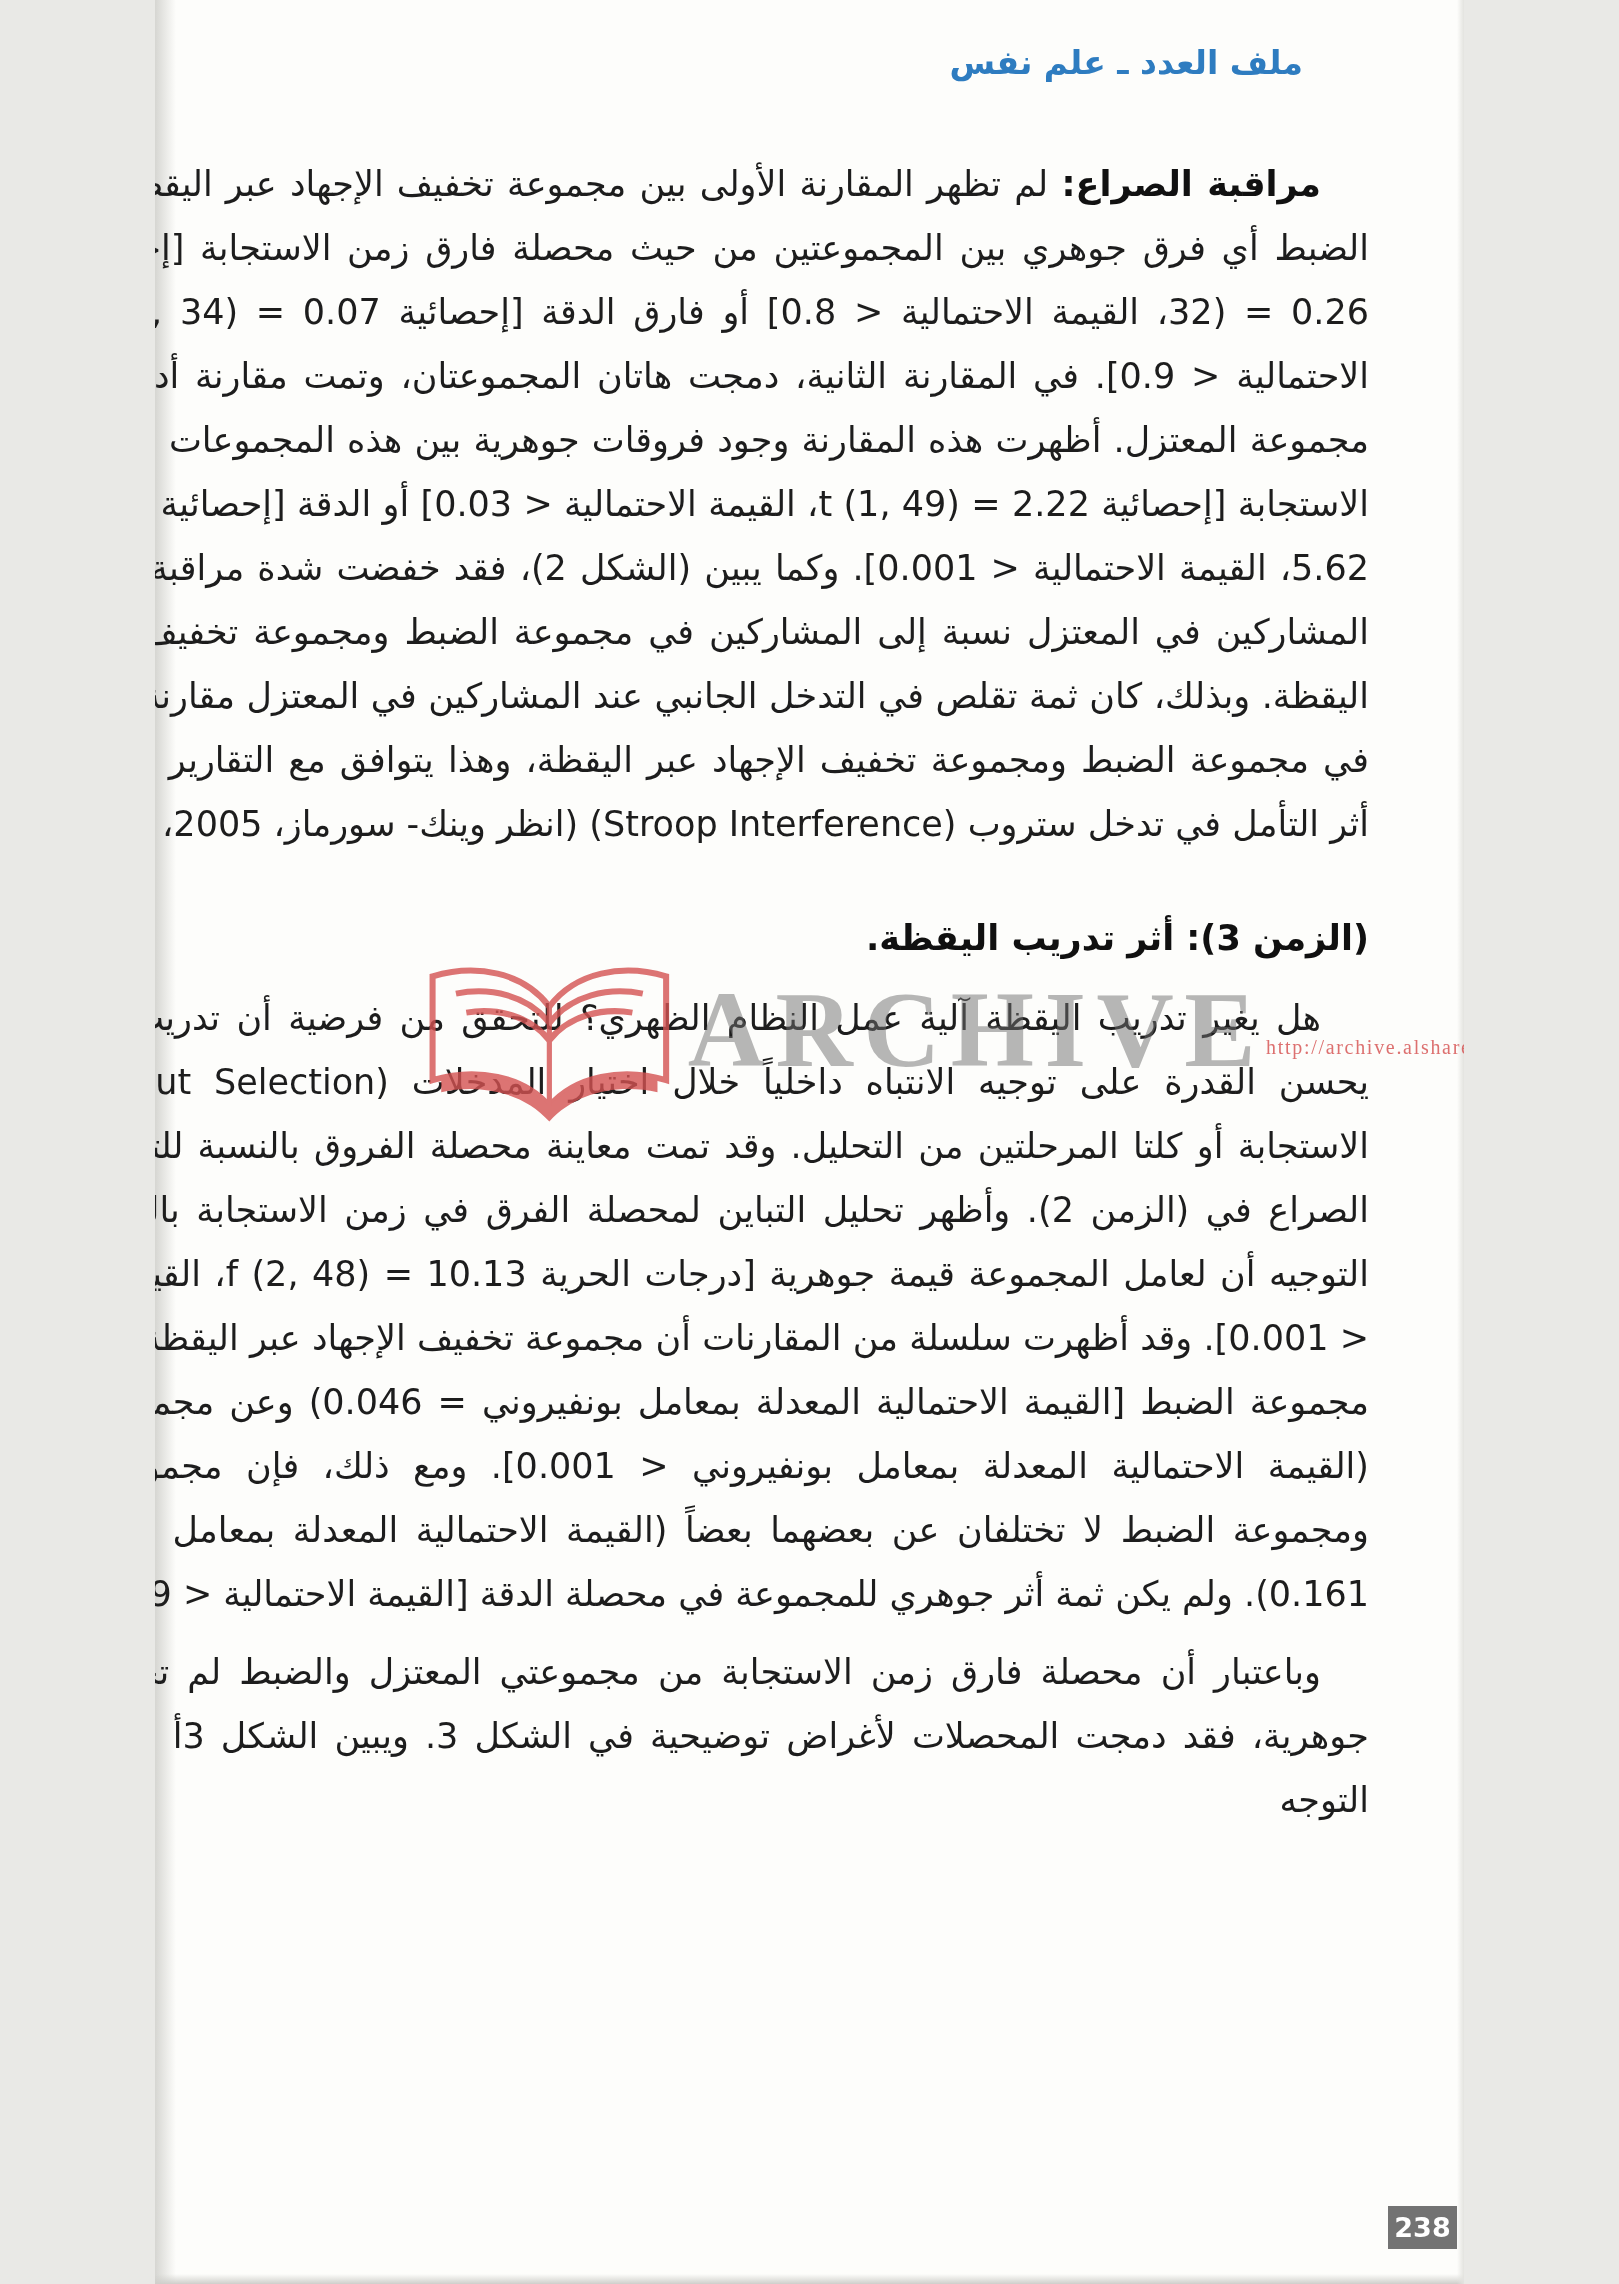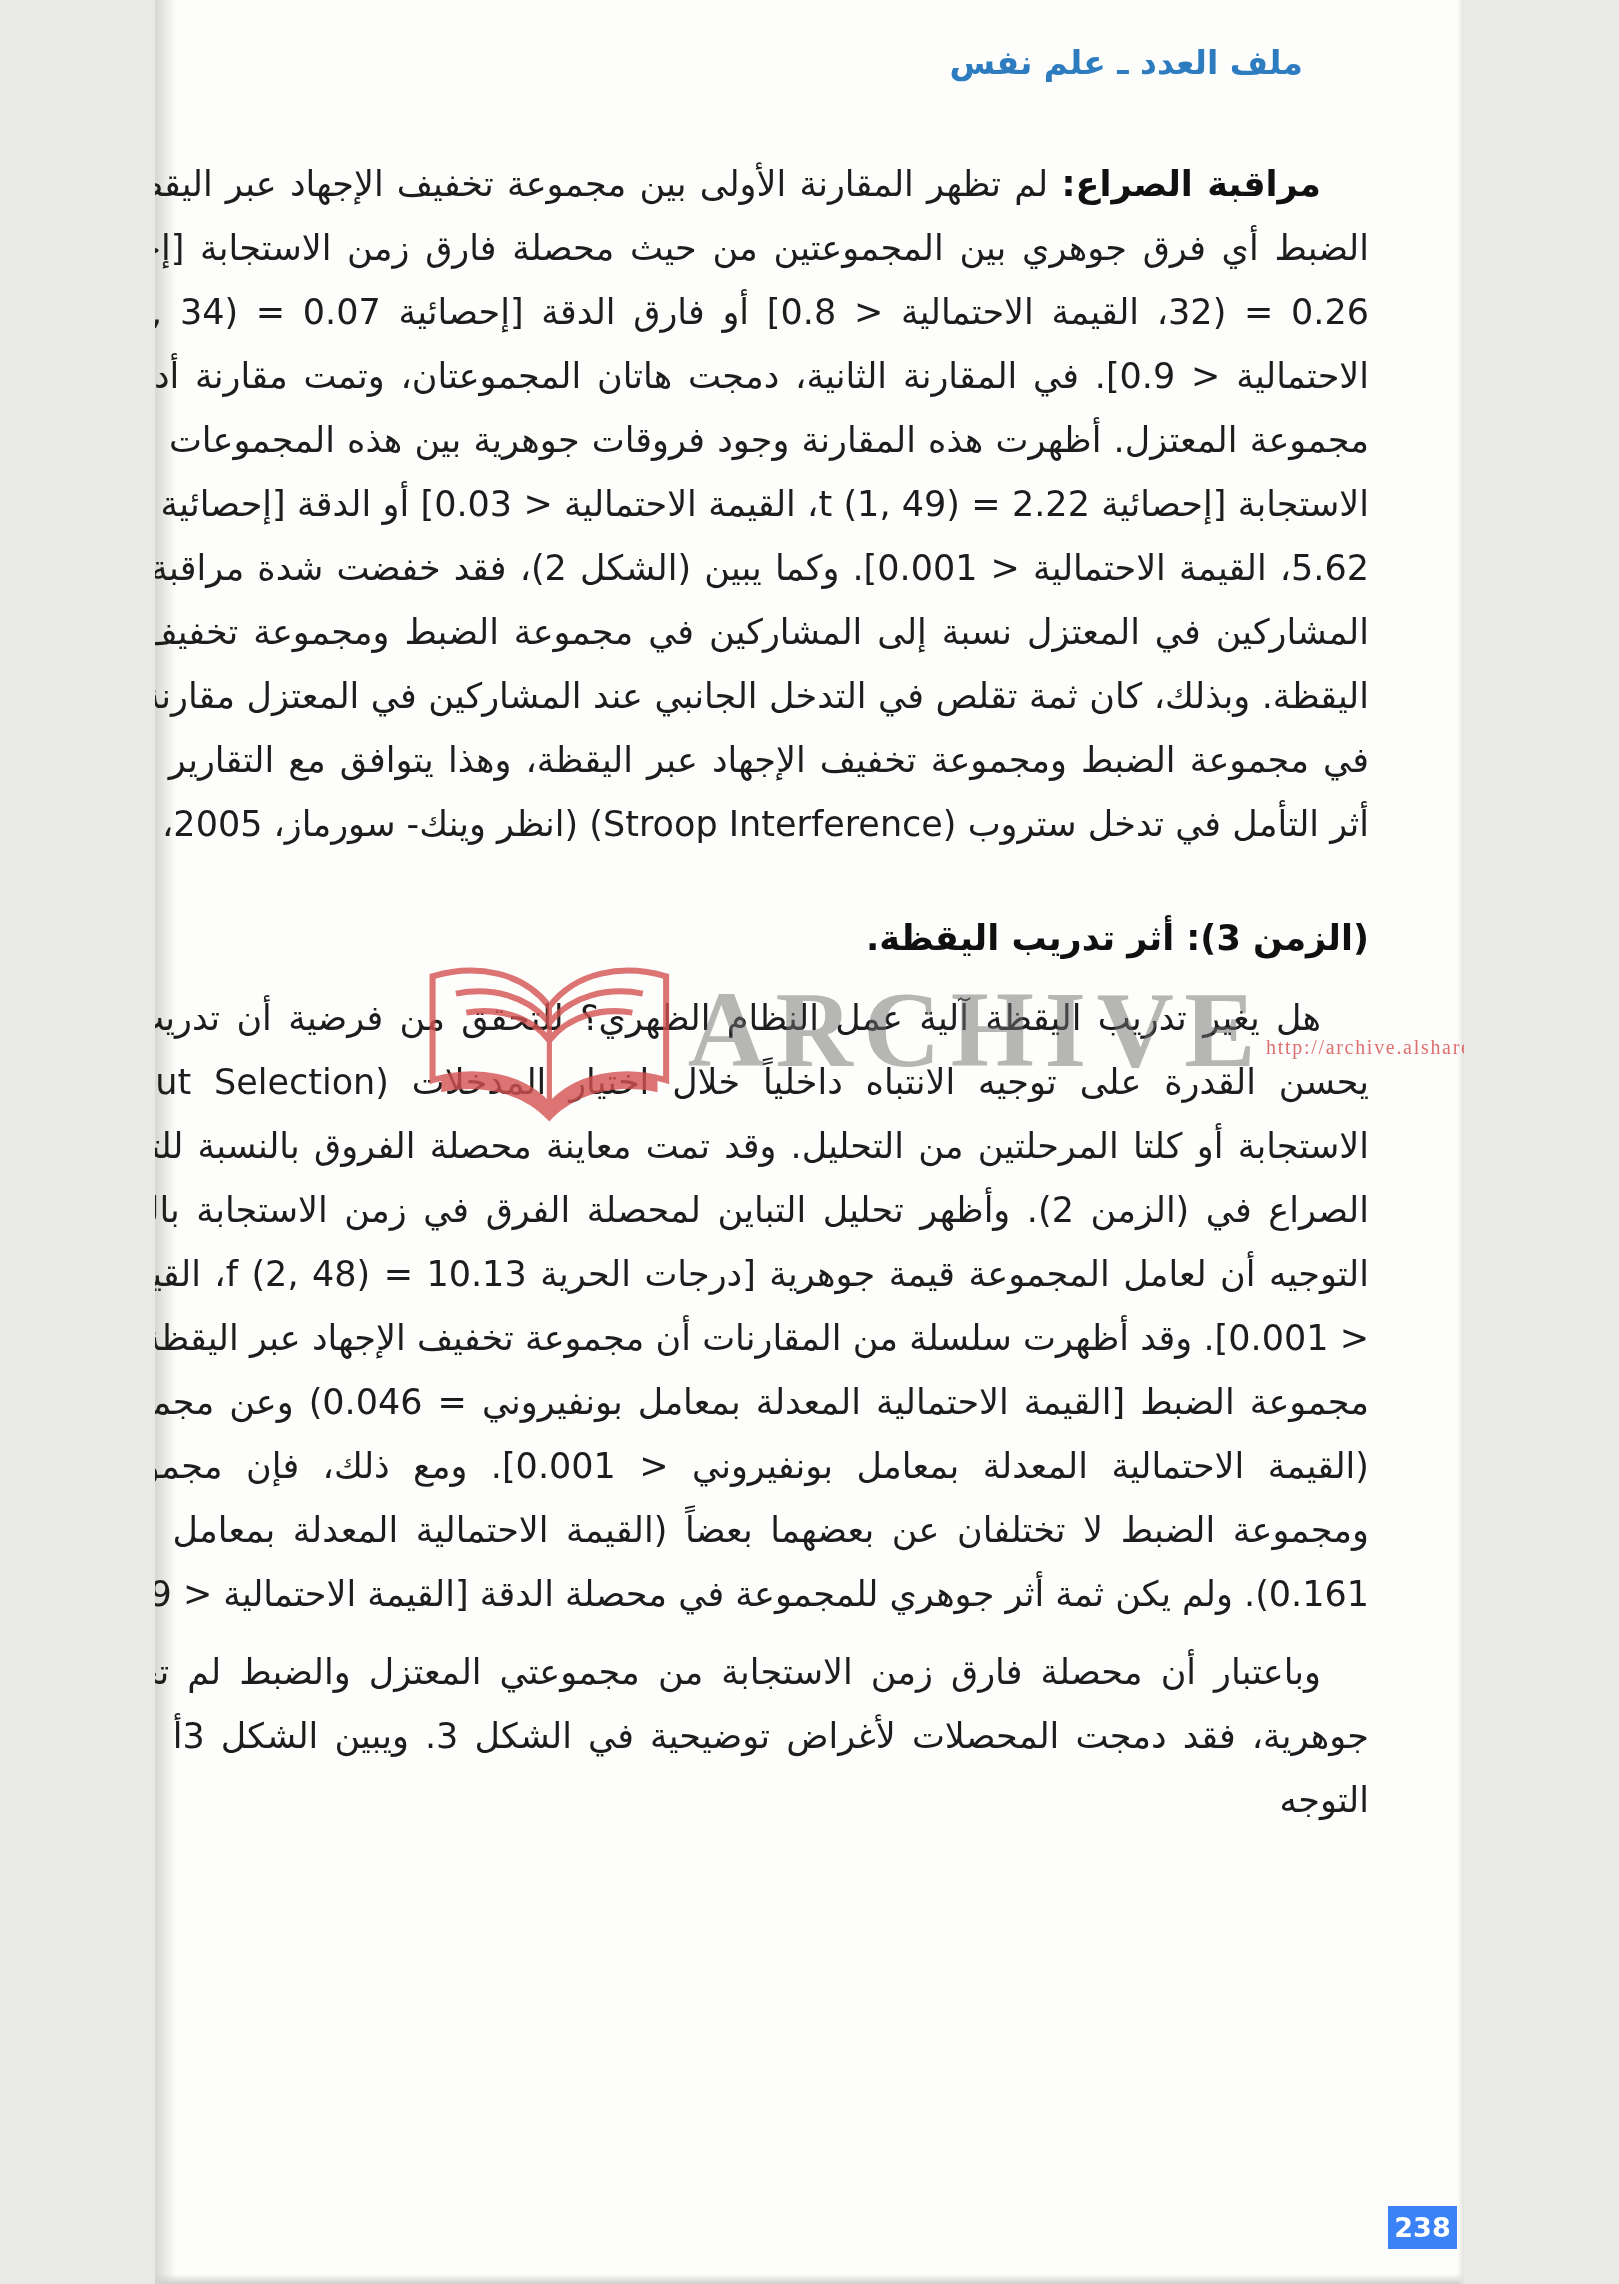--- a/index.html
+++ b/index.html
@@ -58,21 +58,21 @@
   }
   .wm-url {
     font-family: Liberation Serif, serif;
     font-size: 20px; letter-spacing: 1.7px;
     color: rgba(212,72,72,0.78);
     margin-top: 3.5px;
   }
   .page-number {
     position: absolute; right: 7px; top: 2206px;
     width: 69px; height: 43px;
-    background: #3b82f6; color: #ffffff;
+    background: #737373; color: #ffffff;
     font-size: 27px; font-weight: bold;
     display: flex; align-items: center; justify-content: center;
   }
 </style>
 </head>
 <body>
 
 <div class="page">
 
   <div class="scan-edge-left"></div>

